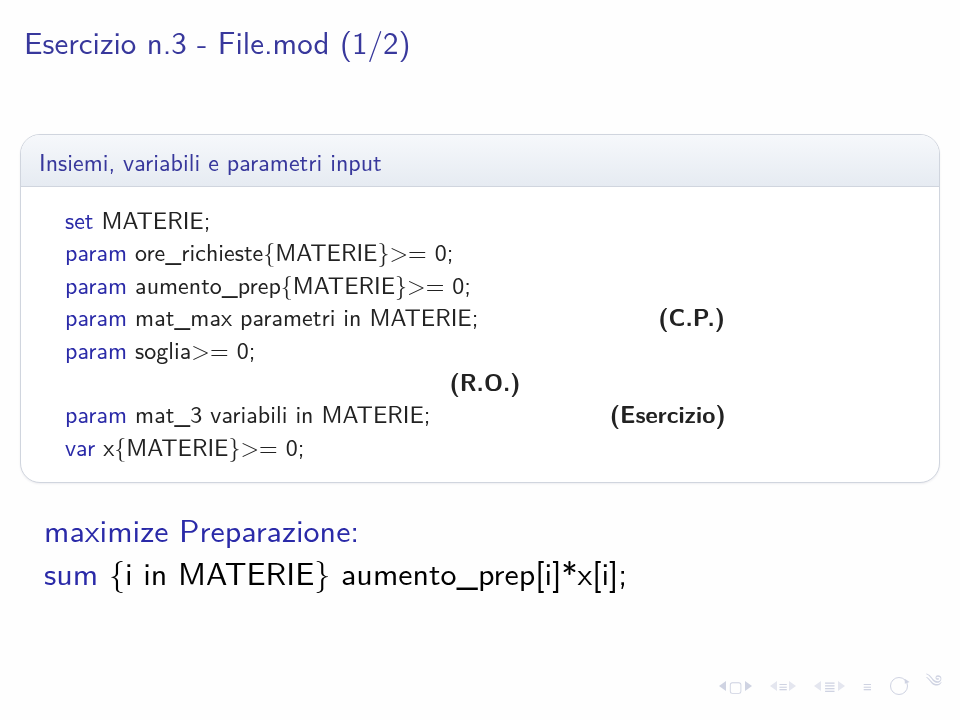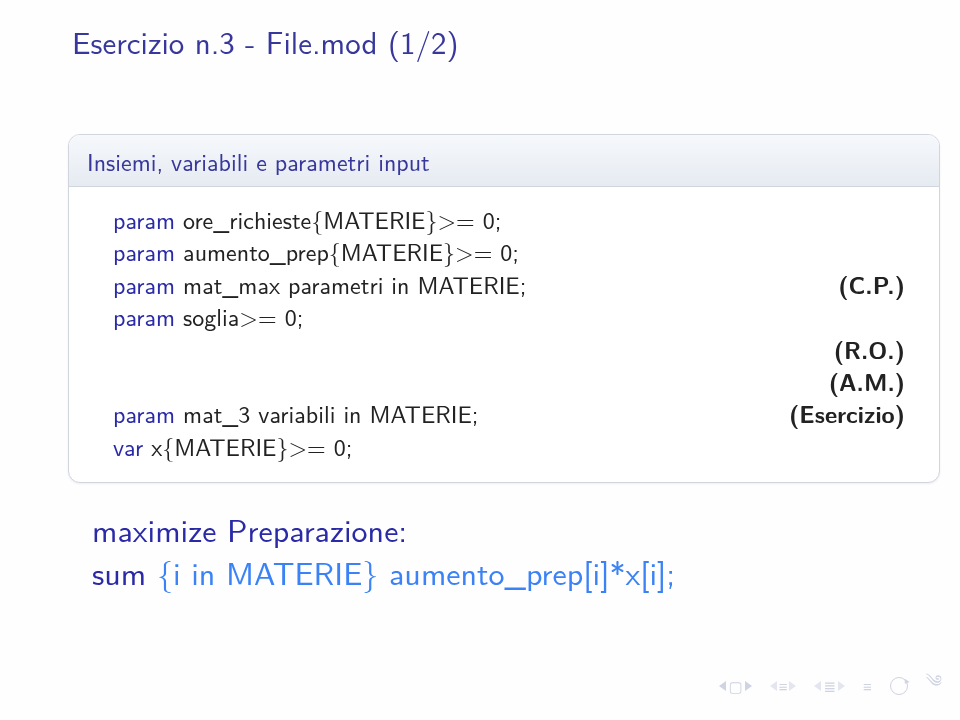--- a/index.html
+++ b/index.html
@@ -9,32 +9,31 @@
     background: #f8f8f8;
     font-family: "Latin Modern Sans", "Computer Modern Sans", "Lucida Sans", "Segoe UI", sans-serif;
     position: relative;
     overflow: hidden;
   }
   .slide {
     width: 960px;
     height: 720px;
     background: #fefefe;
     position: relative;
-    padding-left: 48px;
   }
   .title {
     font-size: 31px;
     color: #38389c;
     padding: 18px 24px 10px 24px;
     font-weight: 400;
   }
   .card {
     margin: 60px 20px 0 20px;
     background: #ffffff;
-    border-radius: 12px;
+    border-radius: 20px;
     border: 1px solid #d0d5de;
     box-shadow: 0 1px 2px rgba(50,50,93,0.08), inset 0 1px 0 #fff;
     overflow: hidden;
   }
   .card-header {
     background: linear-gradient(#f6f8fb, #e6ebf2);
     border-bottom: 1px solid #d0d5de;
     padding: 8px 18px;
     font-size: 24px;
     color: #38389c;
@@ -43,29 +42,29 @@
     padding: 16px 22px 20px 44px;
     font-size: 24px;
     color: #222;
     line-height: 1.35;
     font-weight: 300;
   }
   .line { white-space: pre; display: flex; }
   .kw { color: #2a2aa8; }
   .cmt { color: #222; font-weight: 600; }
   .lhs { display: inline-block; }
-  .rhs { flex: 1; text-align: right; padding-right: 12px; }
+  .rhs { flex: 1; text-align: center; padding-right: 12px; }
   .below {
     padding: 24px 22px 0 44px;
     font-size: 32px;
     color: #2a2aa8;
     line-height: 1.35;
     font-weight: 300;
   }
-  .below .blk { color: #3b82f6; }
+  .below .blk { color: #000000; }
   .footer {
     position: absolute;
     bottom: 10px;
     right: 18px;
     display: flex;
     gap: 18px;
     align-items: center;
     color: #bfc4d6;
     font-size: 15px;
   }
@@ -93,26 +92,27 @@
 </head>
 <body>
 
 <div class="slide">
 
   <div class="title">Esercizio n.3 - File.mod (1/2)</div>
 
   <div class="card">
     <div class="card-header">Insiemi, variabili e parametri input</div>
     <div class="card-body" id="card-body">
+        <div class="line"><span class="lhs"><span class="kw">set</span><span> MATERIE;</span></span><span class="rhs cmt"></span></div>
         <div class="line"><span class="lhs"><span class="kw">param</span><span> ore_richieste{MATERIE}&gt;= 0;</span></span><span class="rhs cmt"></span></div>
         <div class="line"><span class="lhs"><span class="kw">param</span><span> aumento_prep{MATERIE}&gt;= 0;</span></span><span class="rhs cmt"></span></div>
         <div class="line"><span class="lhs"><span class="kw">param</span><span> mat_max parametri in MATERIE;</span></span><span class="rhs cmt">(C.P.)</span></div>
         <div class="line"><span class="lhs"><span class="kw">param</span><span> soglia&gt;= 0;</span></span><span class="rhs cmt"></span></div>
         <div class="line"><span class="rhs cmt">(R.O.)</span></div>
-        <div class="line"><span class="rhs cmt">(A.M.)</span></div>
+        <div class="line"></div>
         <div class="line"><span class="lhs"><span class="kw">param</span><span> mat_3 variabili in MATERIE;</span></span><span class="rhs cmt">(Esercizio)</span></div>
         <div class="line"><span class="lhs"><span class="kw">var</span><span> x{MATERIE}&gt;= 0;</span></span><span class="rhs cmt"></span></div>
       </div>
   </div>
 
   <div class="below">
     <div>maximize Preparazione:</div>
     <div>
       <span>sum </span><span class="blk">{i in MATERIE} aumento_prep[i]*x[i];</span>
     </div>

